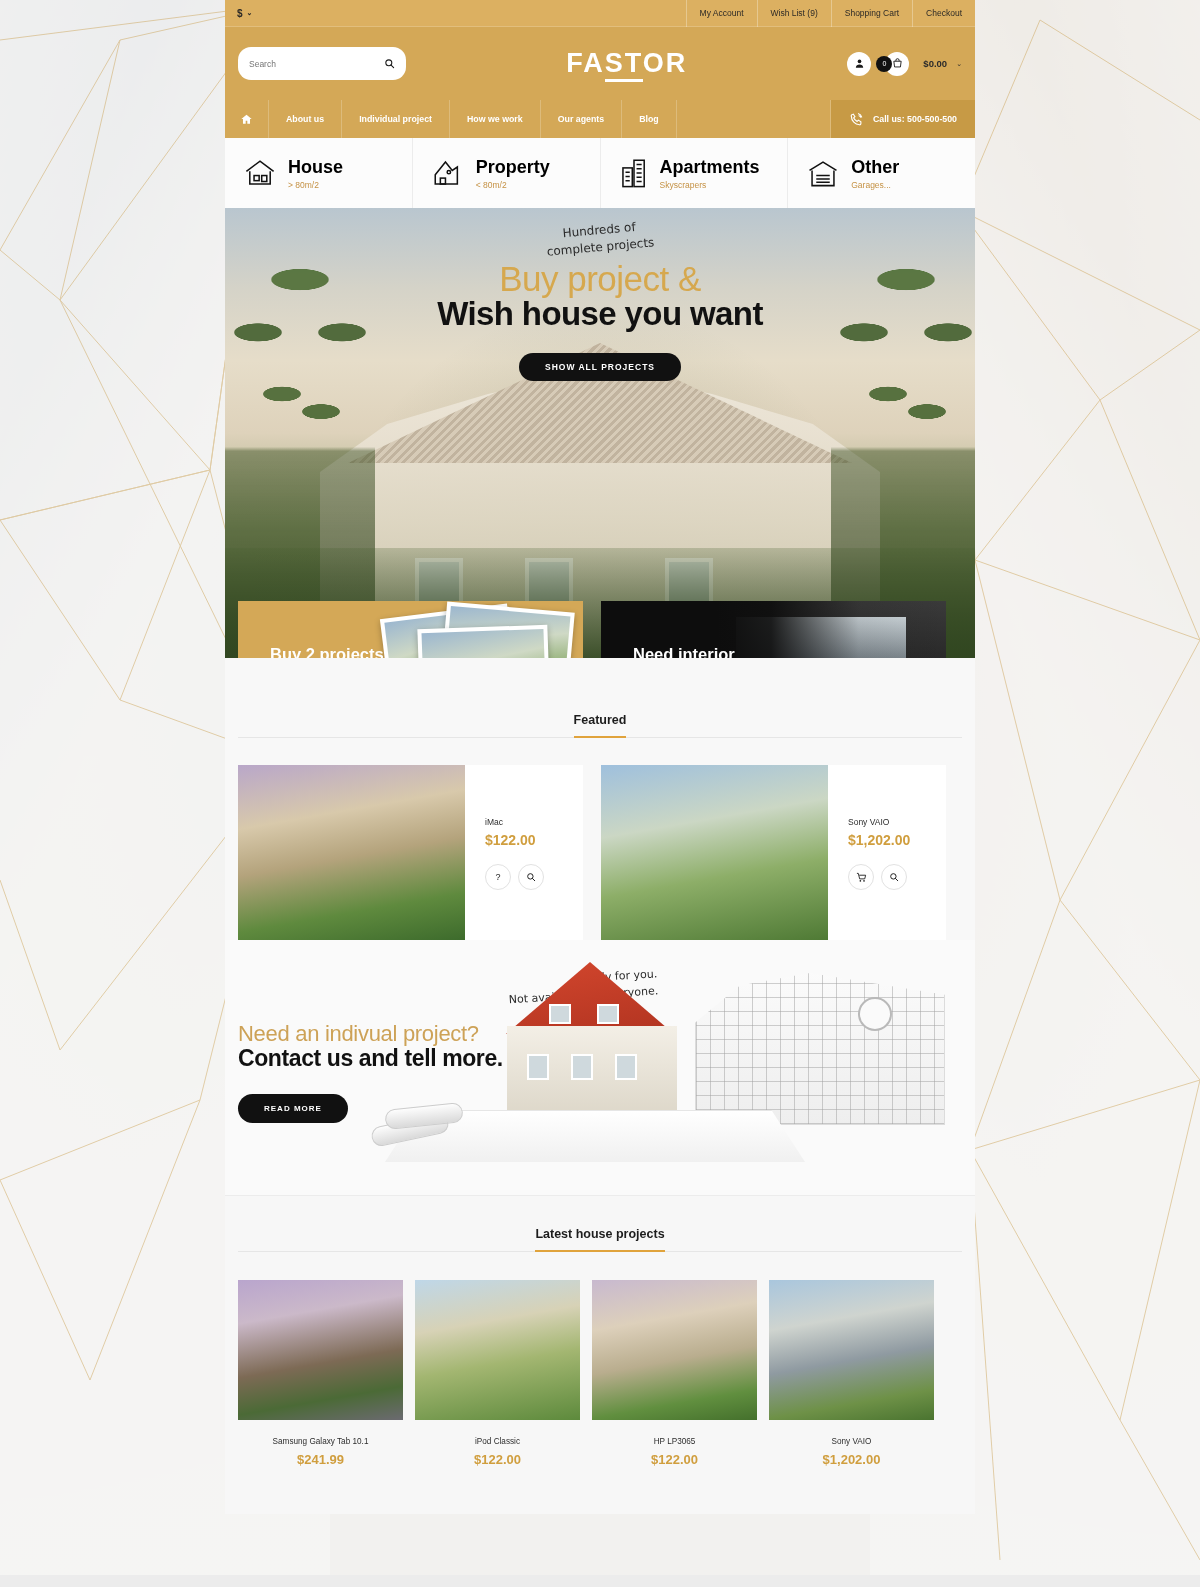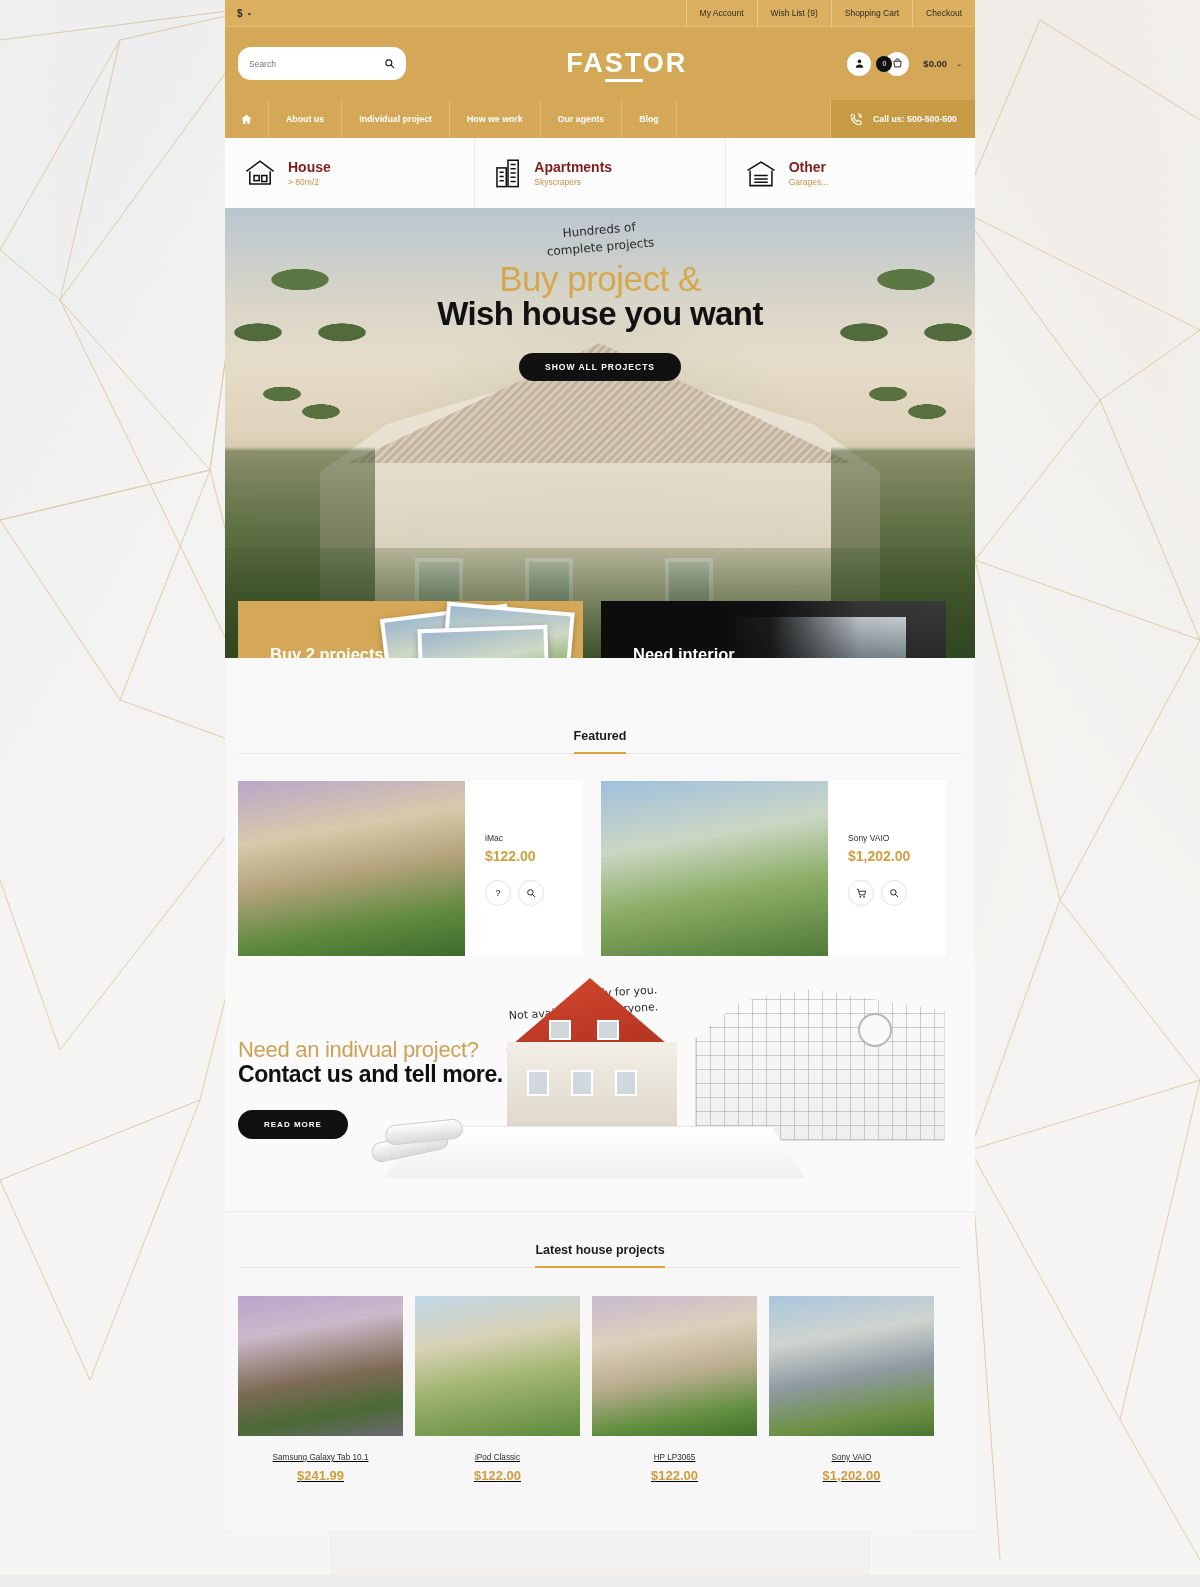--- a/index.html
+++ b/index.html
@@ -110,21 +110,21 @@
     white-space:nowrap;
   }
 
   
   .cats { display:flex; background:#fcfcfc; height:70px; }
   .cat {
     flex:1; display:flex; align-items:center; gap:11px; padding-left:18px;
     border-right:1px solid #ececec;
   }
   .cat:last-child { border-right:none; }
-  .cat-txt .t { font-size:14px; font-weight:700; color:#7f1d1d; line-height:1.25; }
+  .cat-txt .t { font-size:18px; font-weight:700; color:#000000; line-height:1.25; }
   .cat-txt .s { font-size:8.5px; color:#c59245; margin-top:1px; }
 
   
   .hero {
     position:relative; height:450px; overflow:hidden;
     background:
       radial-gradient(ellipse at 50% 96%, rgba(60,80,40,.25), transparent 55%),
       linear-gradient(180deg,#b9c6cf 0%,#d5d3c8 18%,#e6ddc9 34%,#ded2bb 50%,#9aa777 72%,#5e7442 100%);
   }
   .hero-house {
@@ -290,21 +290,21 @@
   }
   .rolls { position:absolute; left:6px; bottom:14px; width:110px; height:44px; }
   .rolls .r {
     position:absolute; width:78px; height:20px; border-radius:10px;
     background:linear-gradient(180deg,#fdfdfd,#d9d9d9); border:1px solid #ccc;
   }
   .rolls .r1 { left:0; top:16px; transform:rotate(-12deg); }
   .rolls .r2 { left:14px; top:2px; transform:rotate(-6deg); }
 
   
-  .latest-area { background:#f7f7f7; padding:0 13px 0; border-top:1px solid #ececec;text-decoration:underline; }
+  .latest-area { background:#f7f7f7; padding:0 13px 0; border-top:1px solid #ececec; }
   .lat-grid { display:flex; gap:12px; margin-top:28px; }
   .lat-card { width:165px; }
   .lat-img { width:165px; height:140px; }
   .lat-img.i1 { background:linear-gradient(170deg,#b9a5cd 0%,#cbb9c9 26%,#7d6a55 58%,#4b6a36 80%,#6b6a70 100%); }
   .lat-img.i2 { background:linear-gradient(170deg,#bfd7e8 0%,#d7d2b6 32%,#a3b671 58%,#5d8a3c 100%); }
   .lat-img.i3 { background:linear-gradient(170deg,#c8b9cf 0%,#ddd0bb 30%,#b9ad8e 56%,#618f3f 82%,#44702c 100%); }
   .lat-img.i4 { background:linear-gradient(170deg,#a9c6dd 0%,#cfd4cf 30%,#8f9aa1 56%,#6e9147 82%,#4a7430 100%); }
   .lat-name { text-align:center; font-size:8.2px; color:#2d2d2d; margin-top:17px; }
   .lat-price { text-align:center; font-size:13px; font-weight:700; color:#d09e3e; margin-top:6px; }
 
@@ -416,20 +416,31 @@
           <path d="M8 18v15h24V18"></path>
           <rect x="13" y="23" width="6" height="6"></rect>
           <rect x="22" y="23" width="6" height="7"></rect>
       </svg>
       <div class="cat-txt">
         <div class="t">House</div>
         <div class="s">&gt; 80m/2</div>
       </div>
     </div>
     <div class="cat">
+      <svg width="34" height="34" viewBox="0 0 40 40" fill="none" stroke="#111" stroke-width="1.8">
+        <path d="M5 22L17 7l8 10 6-4v20H5z"></path>
+          <rect x="11" y="26" width="6" height="7"></rect>
+          <circle cx="21" cy="19" r="2"></circle>
+      </svg>
+      <div class="cat-txt">
+        <div class="t">Property</div>
+        <div class="s">&lt; 80m/2</div>
+      </div>
+    </div>
+    <div class="cat">
       <svg width="30" height="34" viewBox="0 0 34 40" fill="none" stroke="#111" stroke-width="1.8">
         <rect x="4" y="14" width="11" height="22"></rect>
           <rect x="17" y="5" width="12" height="31"></rect>
         <path d="M7 19h5M7 24h5M7 29h5M20 10h6M20 15h6M20 20h6M20 25h6M20 30h6"></path>
       </svg>
       <div class="cat-txt">
         <div class="t">Apartments</div>
         <div class="s">Skyscrapers</div>
       </div>
     </div>
@@ -498,21 +509,21 @@
           <h3>
             <span>Need interior</span><br>
             
           </h3>
 
         </div>
       </div>
     </div>
   </div>
 
-  <div class="featured-area" style="padding-top:68px;">
+  <div class="featured-area" style="padding-top:52px;">
     <div class="sect-head">
       <div class="ttl">Featured</div>
     </div>
     <div class="sect-rule"></div>
 
     <div class="feat-grid">
       <div class="feat-card">
         <div class="feat-img a"></div>
         <div class="feat-info">
           <div class="feat-name">iMac</div>

